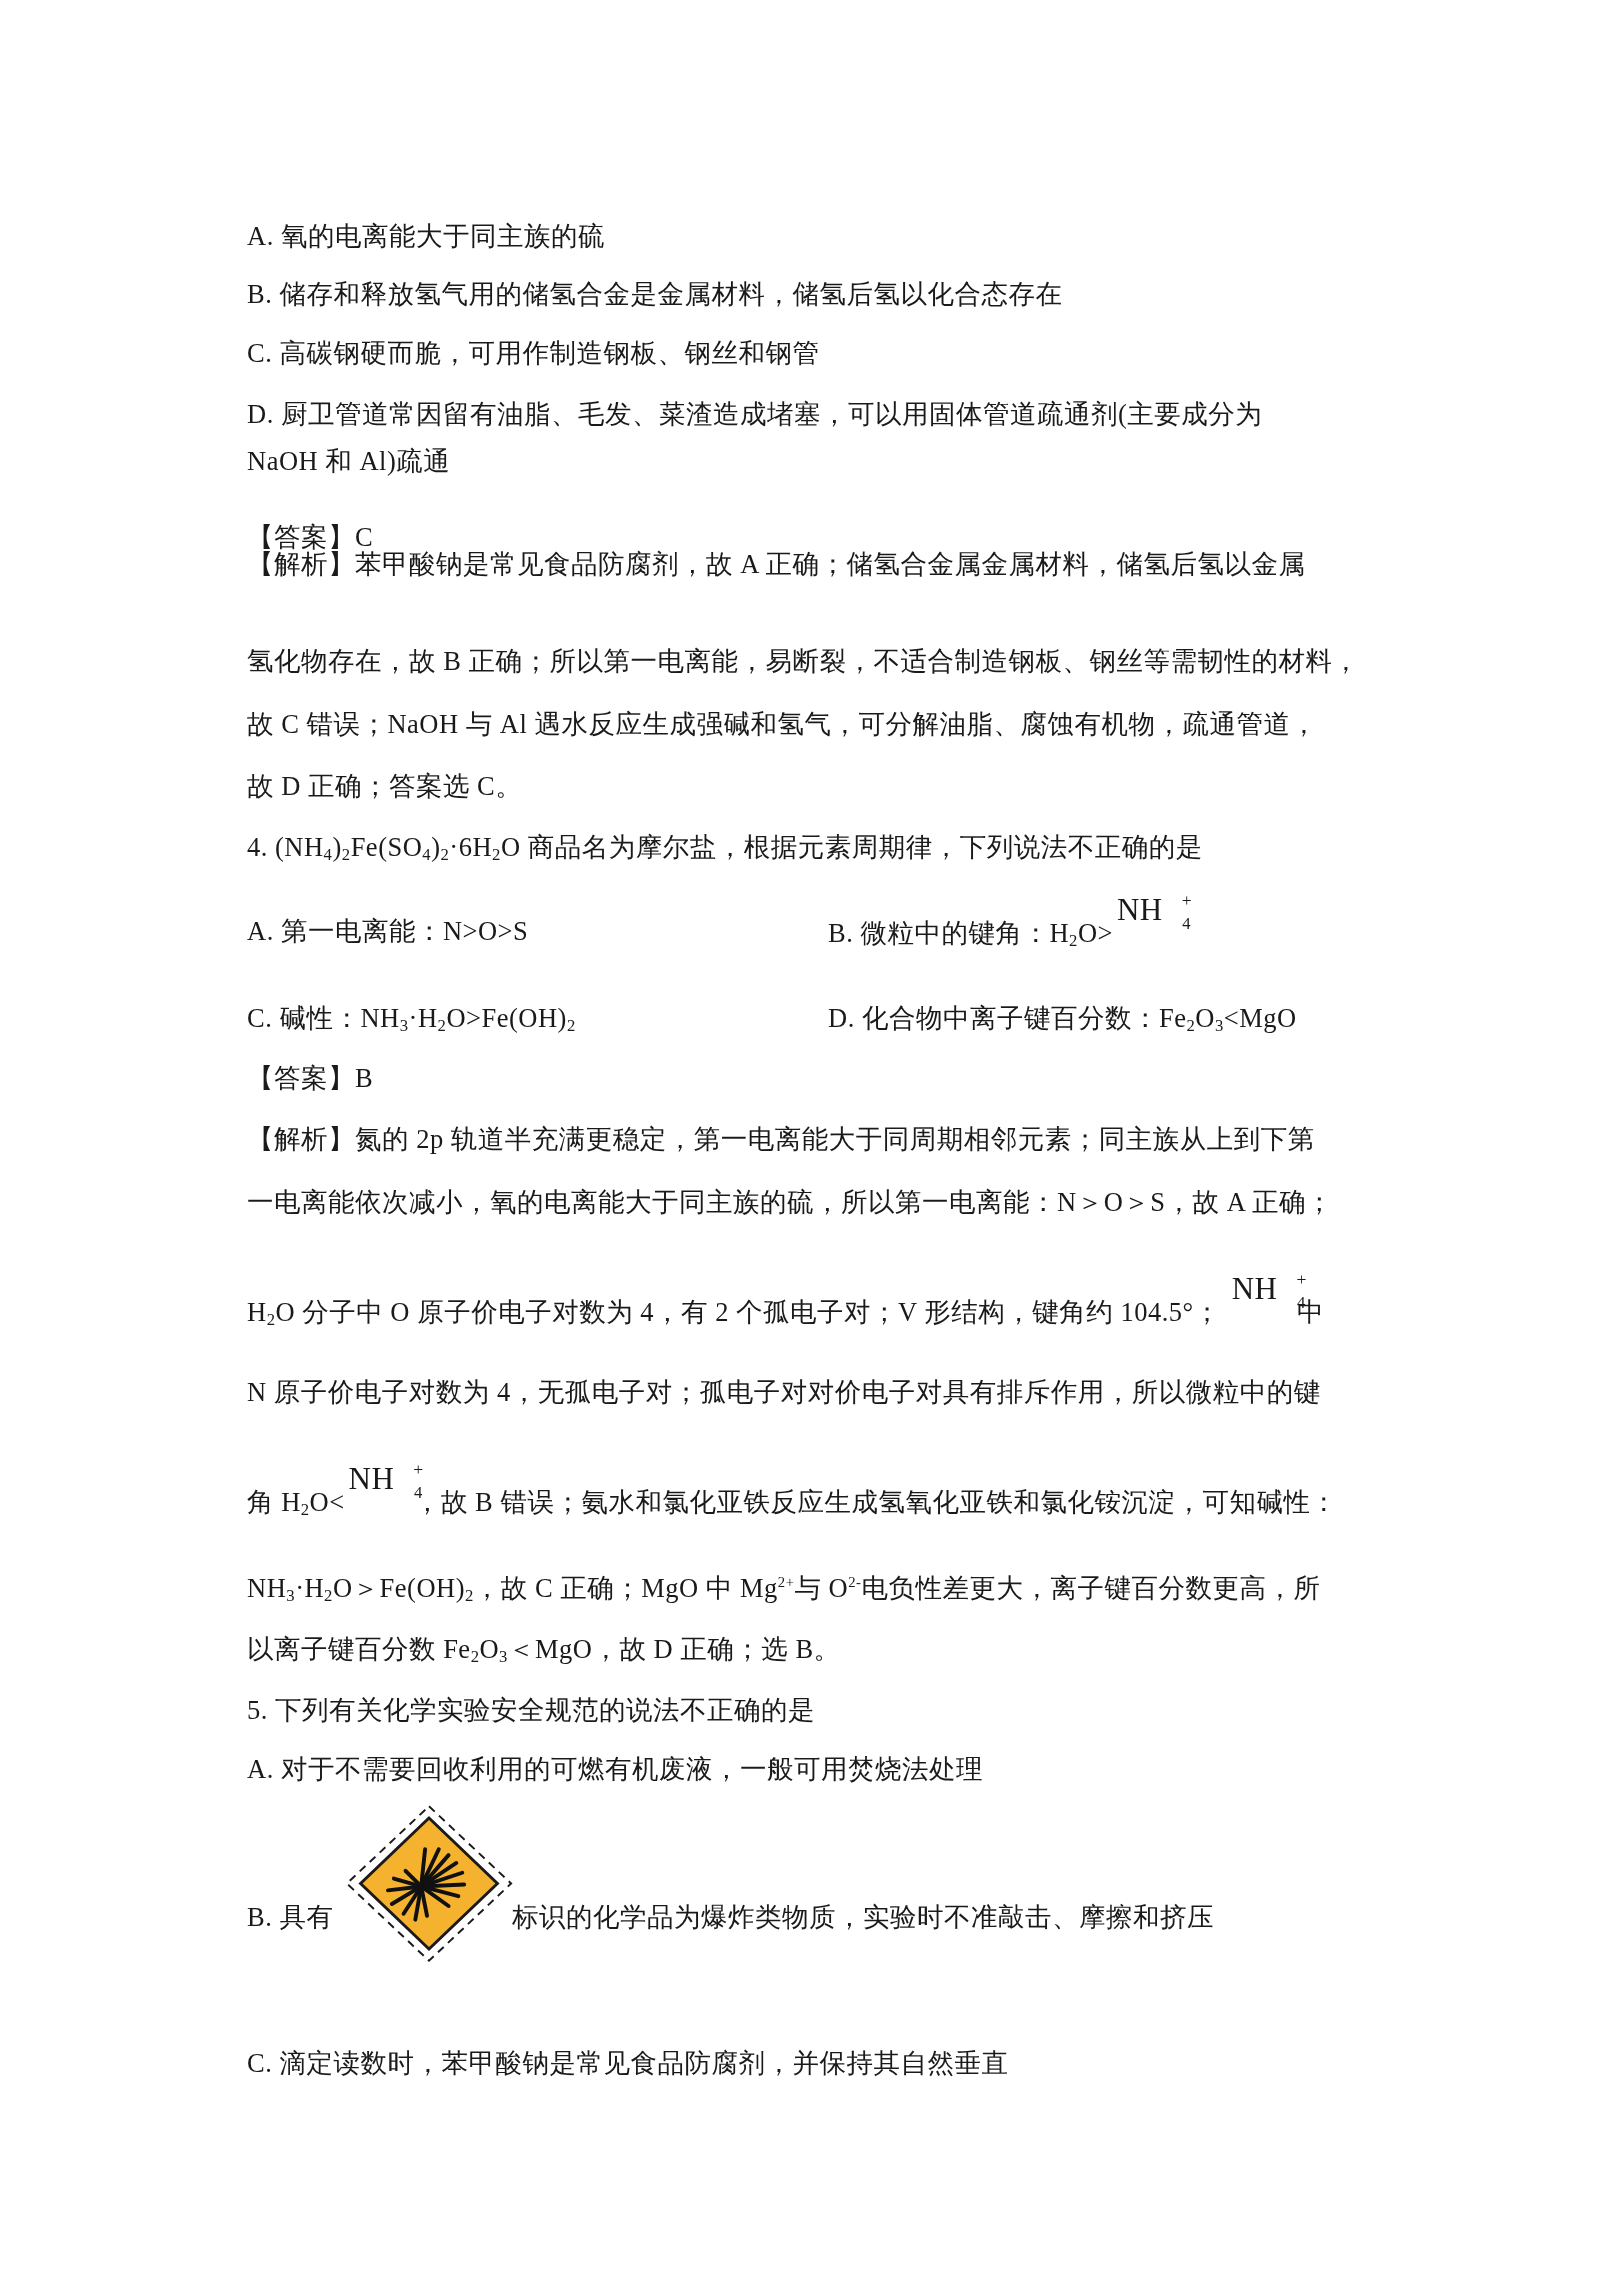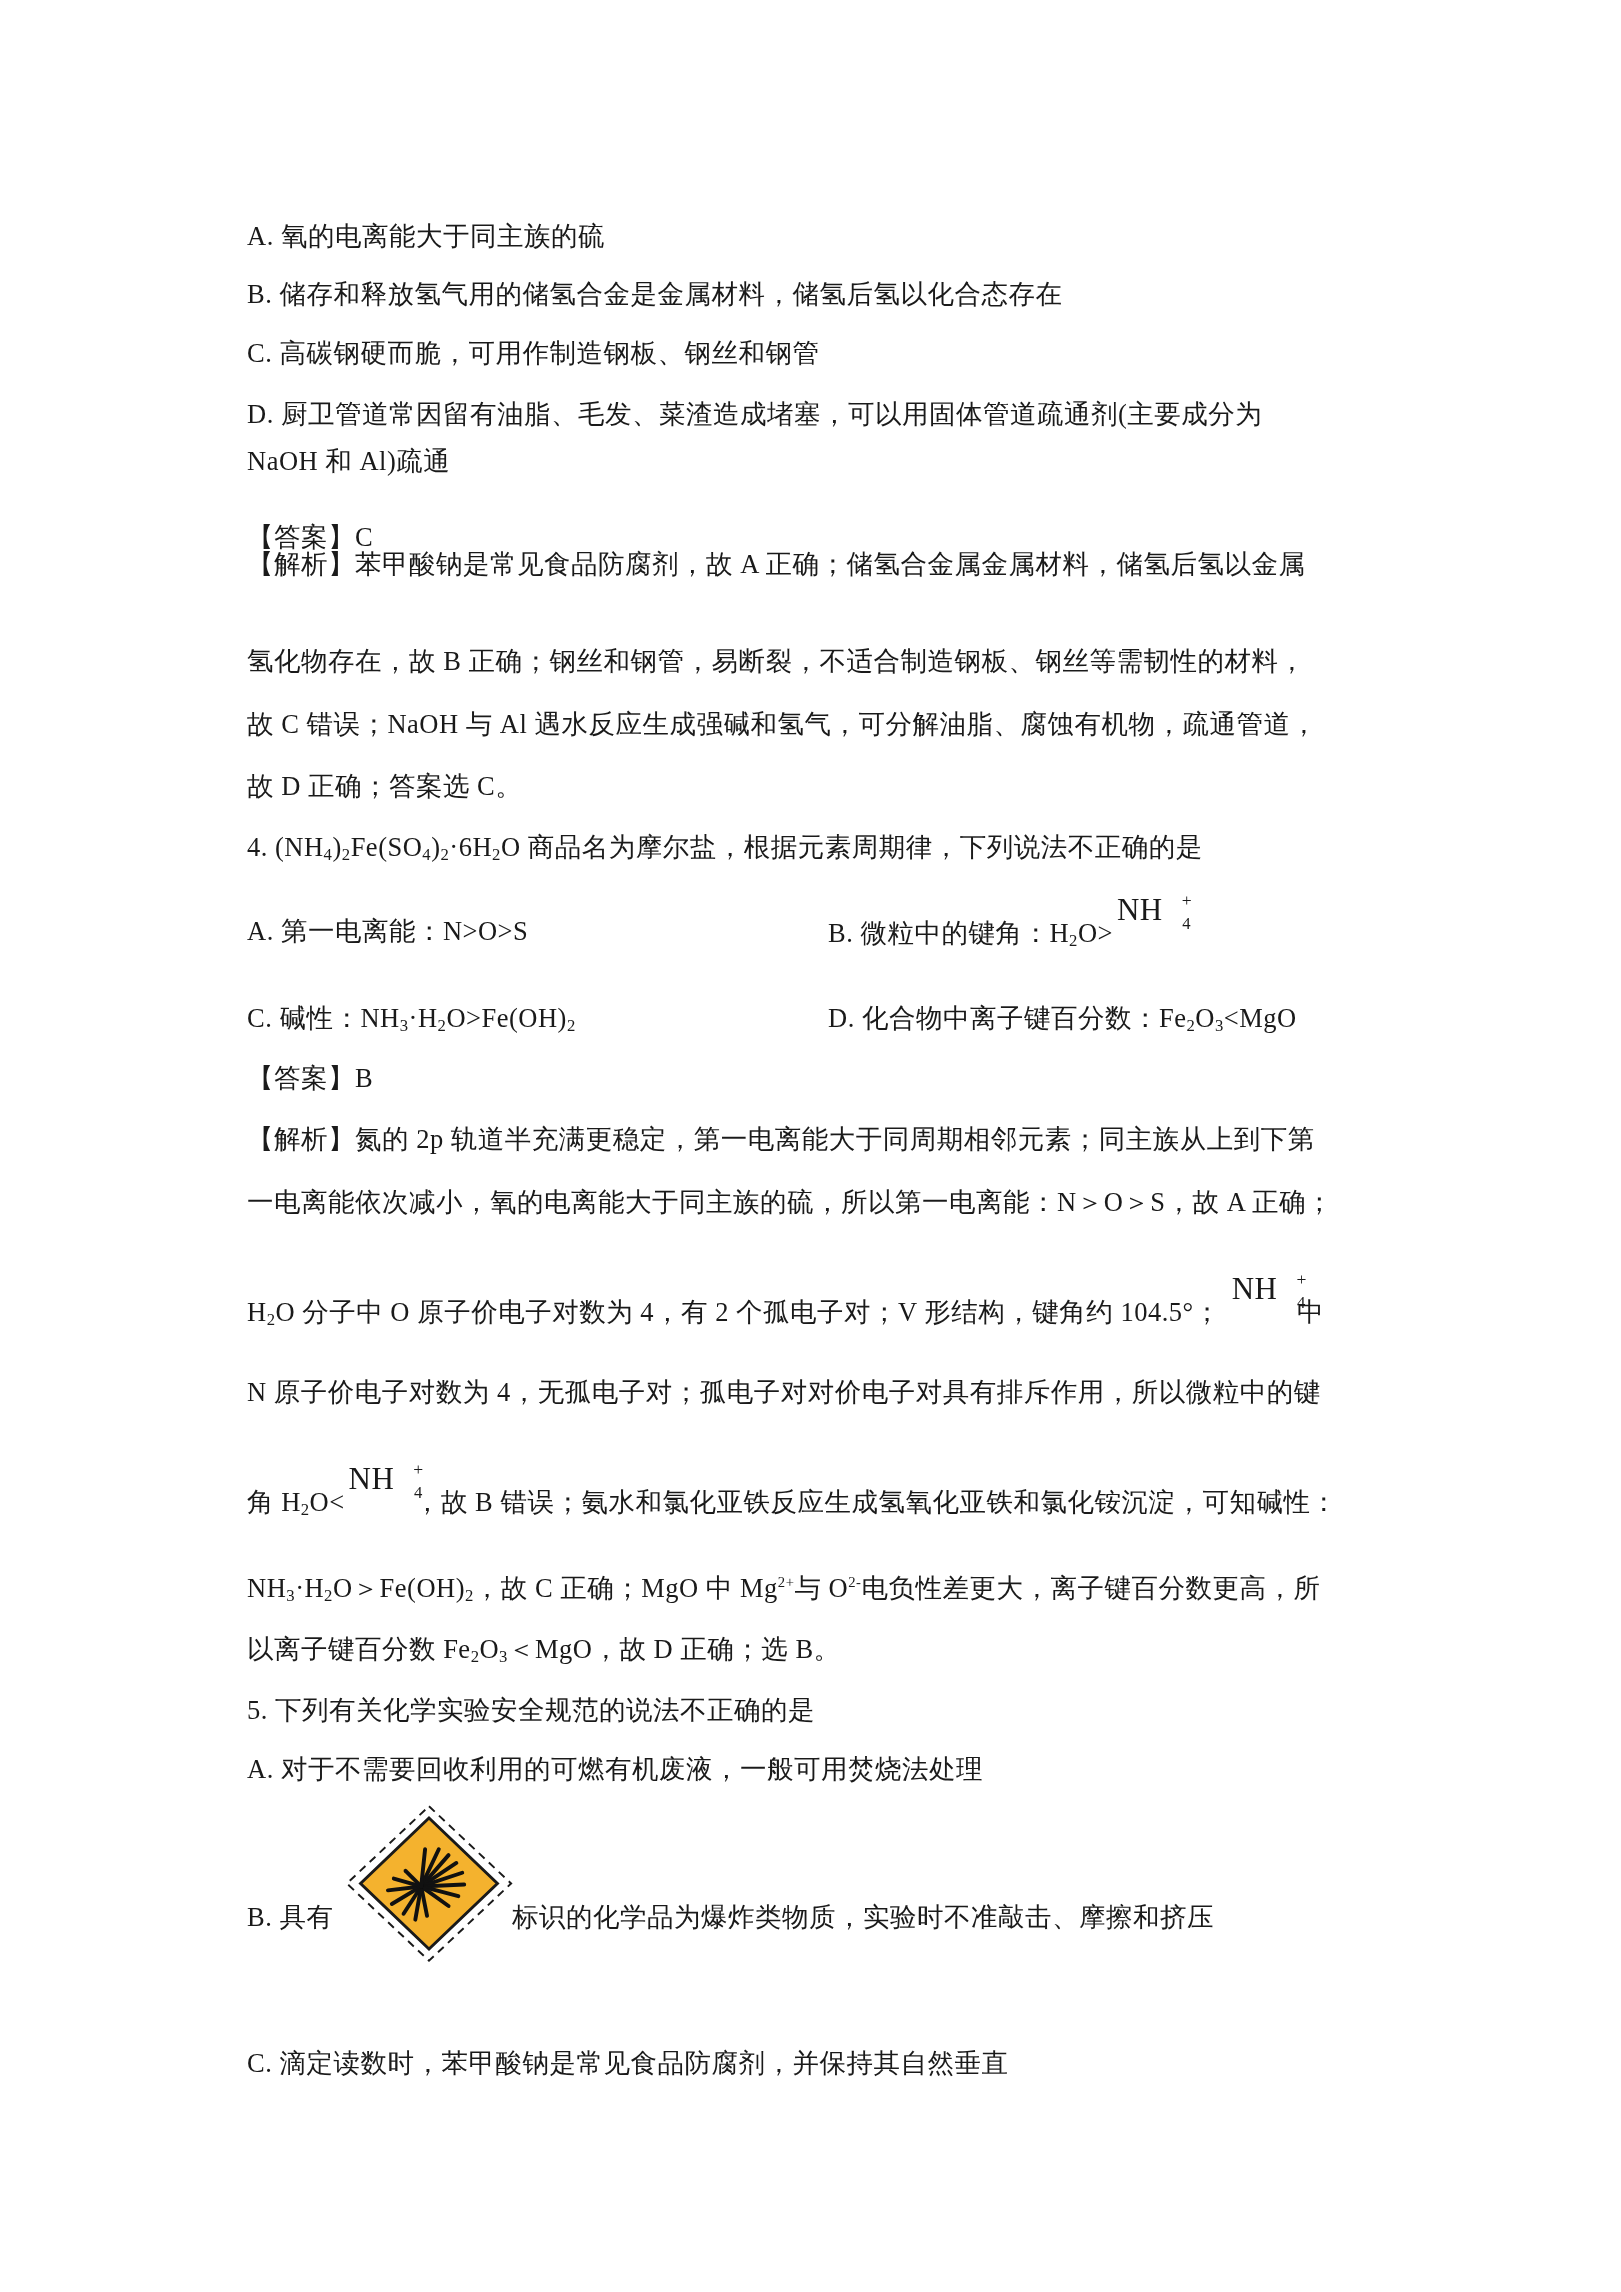--- a/index.html
+++ b/index.html
@@ -17,21 +17,21 @@
 </head>
 <body>
 
 <div class="ln" style="top:220px"><span>A.</span> <span>氧的电离能大于同主族的硫</span></div>
 <div class="ln" style="top:278px"><span>B.</span> <span>储存和释放氢气用的储氢合金是金属材料，储氢后氢以化合态存在</span></div>
 <div class="ln" style="top:337px"><span>C.</span> <span>高碳钢硬而脆，可用作制造钢板、钢丝和钢管</span></div>
 <div class="ln" style="top:398px"><span>D.</span> <span>厨卫管道常因留有油脂、毛发、菜渣造成堵塞，可以用固体管道疏通剂(主要成分为</span></div>
 <div class="ln" style="top:445px">NaOH 和 Al)疏通</div>
 <div class="ln" style="top:521px"><span>【答案】</span><span>C</span></div>
 <div class="ln" style="top:548px"><span>【解析】</span><span>苯甲酸钠是常见食品防腐剂，故 A 正确；储氢合金属金属材料，储氢后氢以金属</span></div>
-<div class="ln" style="top:645px">氢化物存在，故 B 正确；钢丝和钢管，易断裂，不适合制造钢板、钢丝等需韧性的材料，</div>
+<div class="ln" style="top:645px">氢化物存在，故 B 正确；所以第一电离能，易断裂，不适合制造钢板、钢丝等需韧性的材料，</div>
 <div class="ln" style="top:708px">故 C 错误；NaOH 与 Al 遇水反应生成强碱和氢气，可分解油脂、腐蚀有机物，疏通管道，</div>
 <div class="ln" style="top:770px">故 D 正确；答案选 C。</div>
 
 <div class="ln" style="top:831px"><span>4.</span> (NH<sub>4</sub>)<sub>2</sub>Fe(SO<sub>4</sub>)<sub>2</sub>·6H<sub>2</sub>O <span>商品名为摩尔盐，根据元素周期律，下列说法不正确的是</span></div>
 
 <div class="ln" style="top:915px"><span>A.</span> <span>第一电离能：N&gt;O&gt;S</span></div>
 <div class="ln col2" style="top:915px"><span>B.</span> <span>微粒中的键角：H</span><sub>2</sub><span>O&gt;</span><span class="ion ion-pad"><span>NH</span><span class="chg">+</span><span class="cnt">4</span></span></div>
 
 <div class="ln" style="top:1002px"><span>C.</span> <span>碱性：NH</span><sub>3</sub>·H<sub>2</sub>O&gt;Fe(OH)<sub>2</sub></div>
 <div class="ln col2" style="top:1002px"><span>D.</span> <span>化合物中离子键百分数：Fe</span><sub>2</sub>O<sub>3</sub>&lt;MgO</div>

